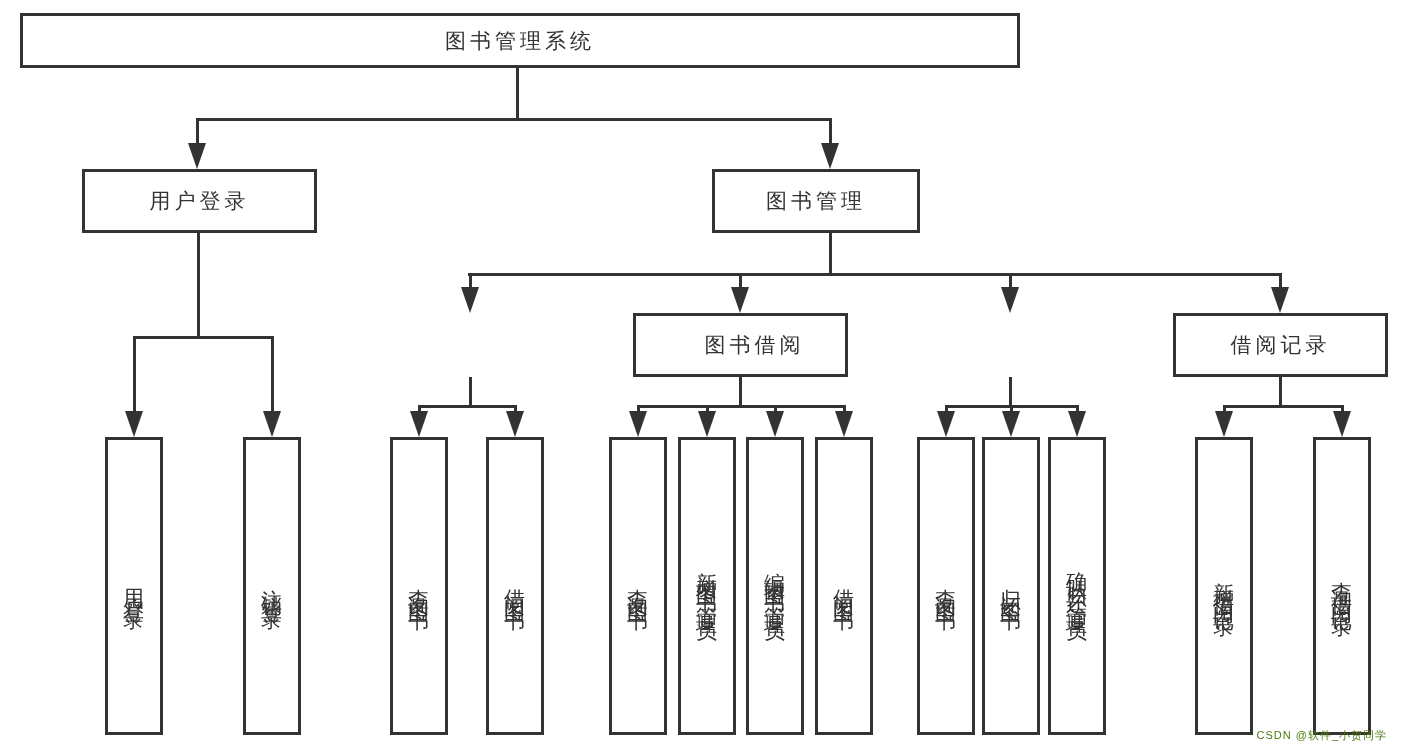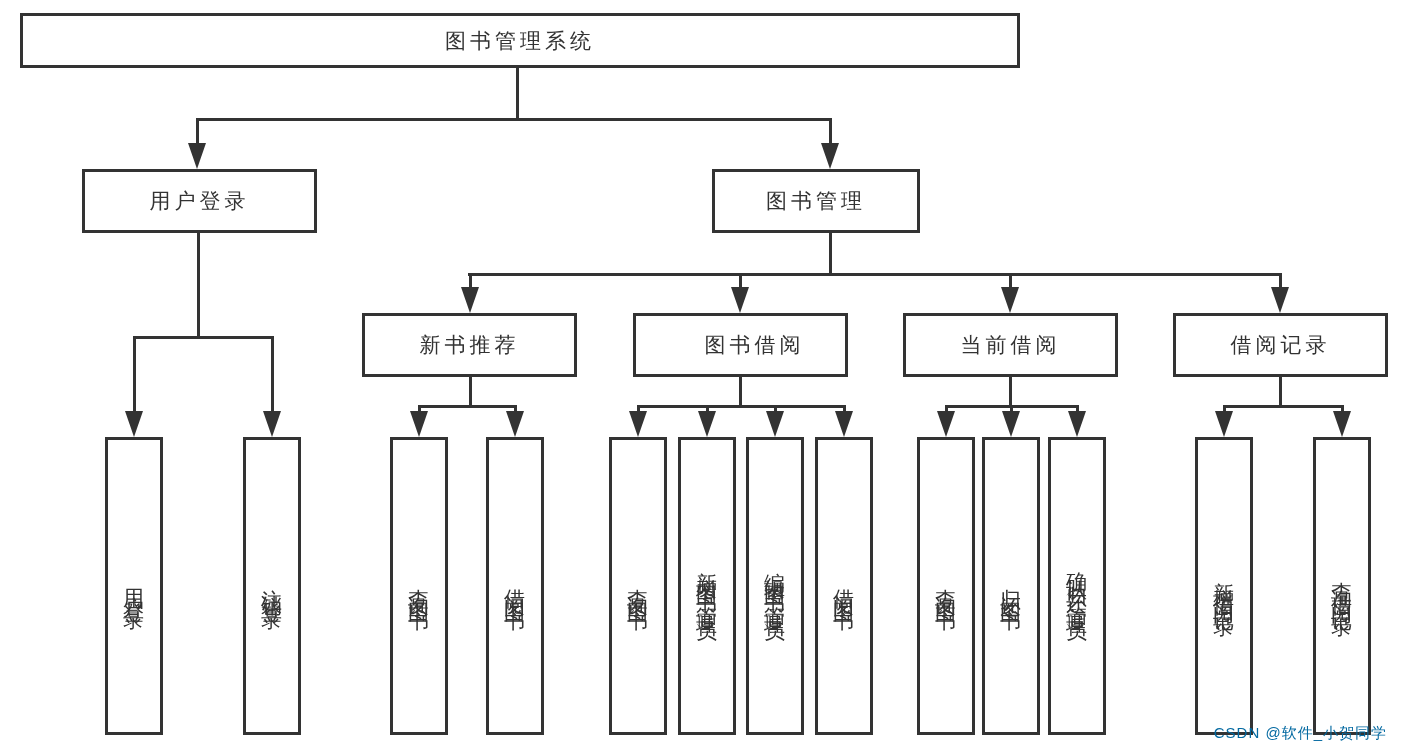--- a/index.html
+++ b/index.html
@@ -10,21 +10,21 @@
         font-size:21px;letter-spacing:4px;color:#333333;white-space:nowrap;}
   .vbox{position:absolute;box-sizing:border-box;border:3px solid #333333;background:#ffffff;
         width:58px;height:298px;display:flex;align-items:center;justify-content:center;}
   .vbox .vtext{writing-mode:vertical-rl;text-orientation:mixed;
         font-size:21px;letter-spacing:7px;line-height:1.1;color:#333333;}
   .vl{position:absolute;width:3px;background:#333333;}
   .hl{position:absolute;height:3px;background:#333333;}
   .ah{position:absolute;width:0;height:0;
       border-left:9px solid transparent;border-right:9px solid transparent;
       border-top:26px solid #333333;}
-  .watermark{position:absolute;right:18px;bottom:4px;font-size:15px;color:#0369a1;
+  .watermark{position:absolute;right:18px;bottom:4px;font-size:11px;color:#4d7c0f;
       letter-spacing:1px;z-index:5;}
 </style>
 </head>
 <body>
 
 <div class="canvas">
 
   <div class="vl" style="left:516px;top:68px;height:50px;"></div>
   <div class="hl" style="left:196px;top:118px;width:636px;"></div>
   <div class="vl" style="left:196px;top:118px;height:27px;"></div>
@@ -83,25 +83,23 @@
   <div class="ah" style="left:1215px;top:411px;"></div>
   <div class="vl" style="left:1341px;top:405px;height:8px;"></div>
   <div class="ah" style="left:1333px;top:411px;"></div>
 
   <div class="hbox" style="left:20px;top:13px;width:1000px;height:55px;">图书管理系统</div>
 
   <div class="hbox" style="left:82px;top:169px;width:235px;height:64px;">用户登录</div>
 
   <div class="hbox" style="left:712px;top:169px;width:208px;height:64px;">图书管理</div>
 
-  <div class="hbox" style="left:362px;top:313px;width:215px;height:64px;">新书推荐</div>
 
   <div class="hbox" style="left:633px;top:313px;width:215px;height:64px;padding-left:28px;">图书借阅</div>
 
-  <div class="hbox" style="left:903px;top:313px;width:215px;height:64px;">当前借阅</div>
 
   <div class="hbox" style="left:1173px;top:313px;width:215px;height:64px;">借阅记录</div>
 
   <div class="vbox" style="left:105px;top:437px;">
     <span class="vtext">用户登录</span>
   </div>
   <div class="vbox" style="left:243px;top:437px;">
     <span class="vtext">注销登录</span>
   </div>
 

